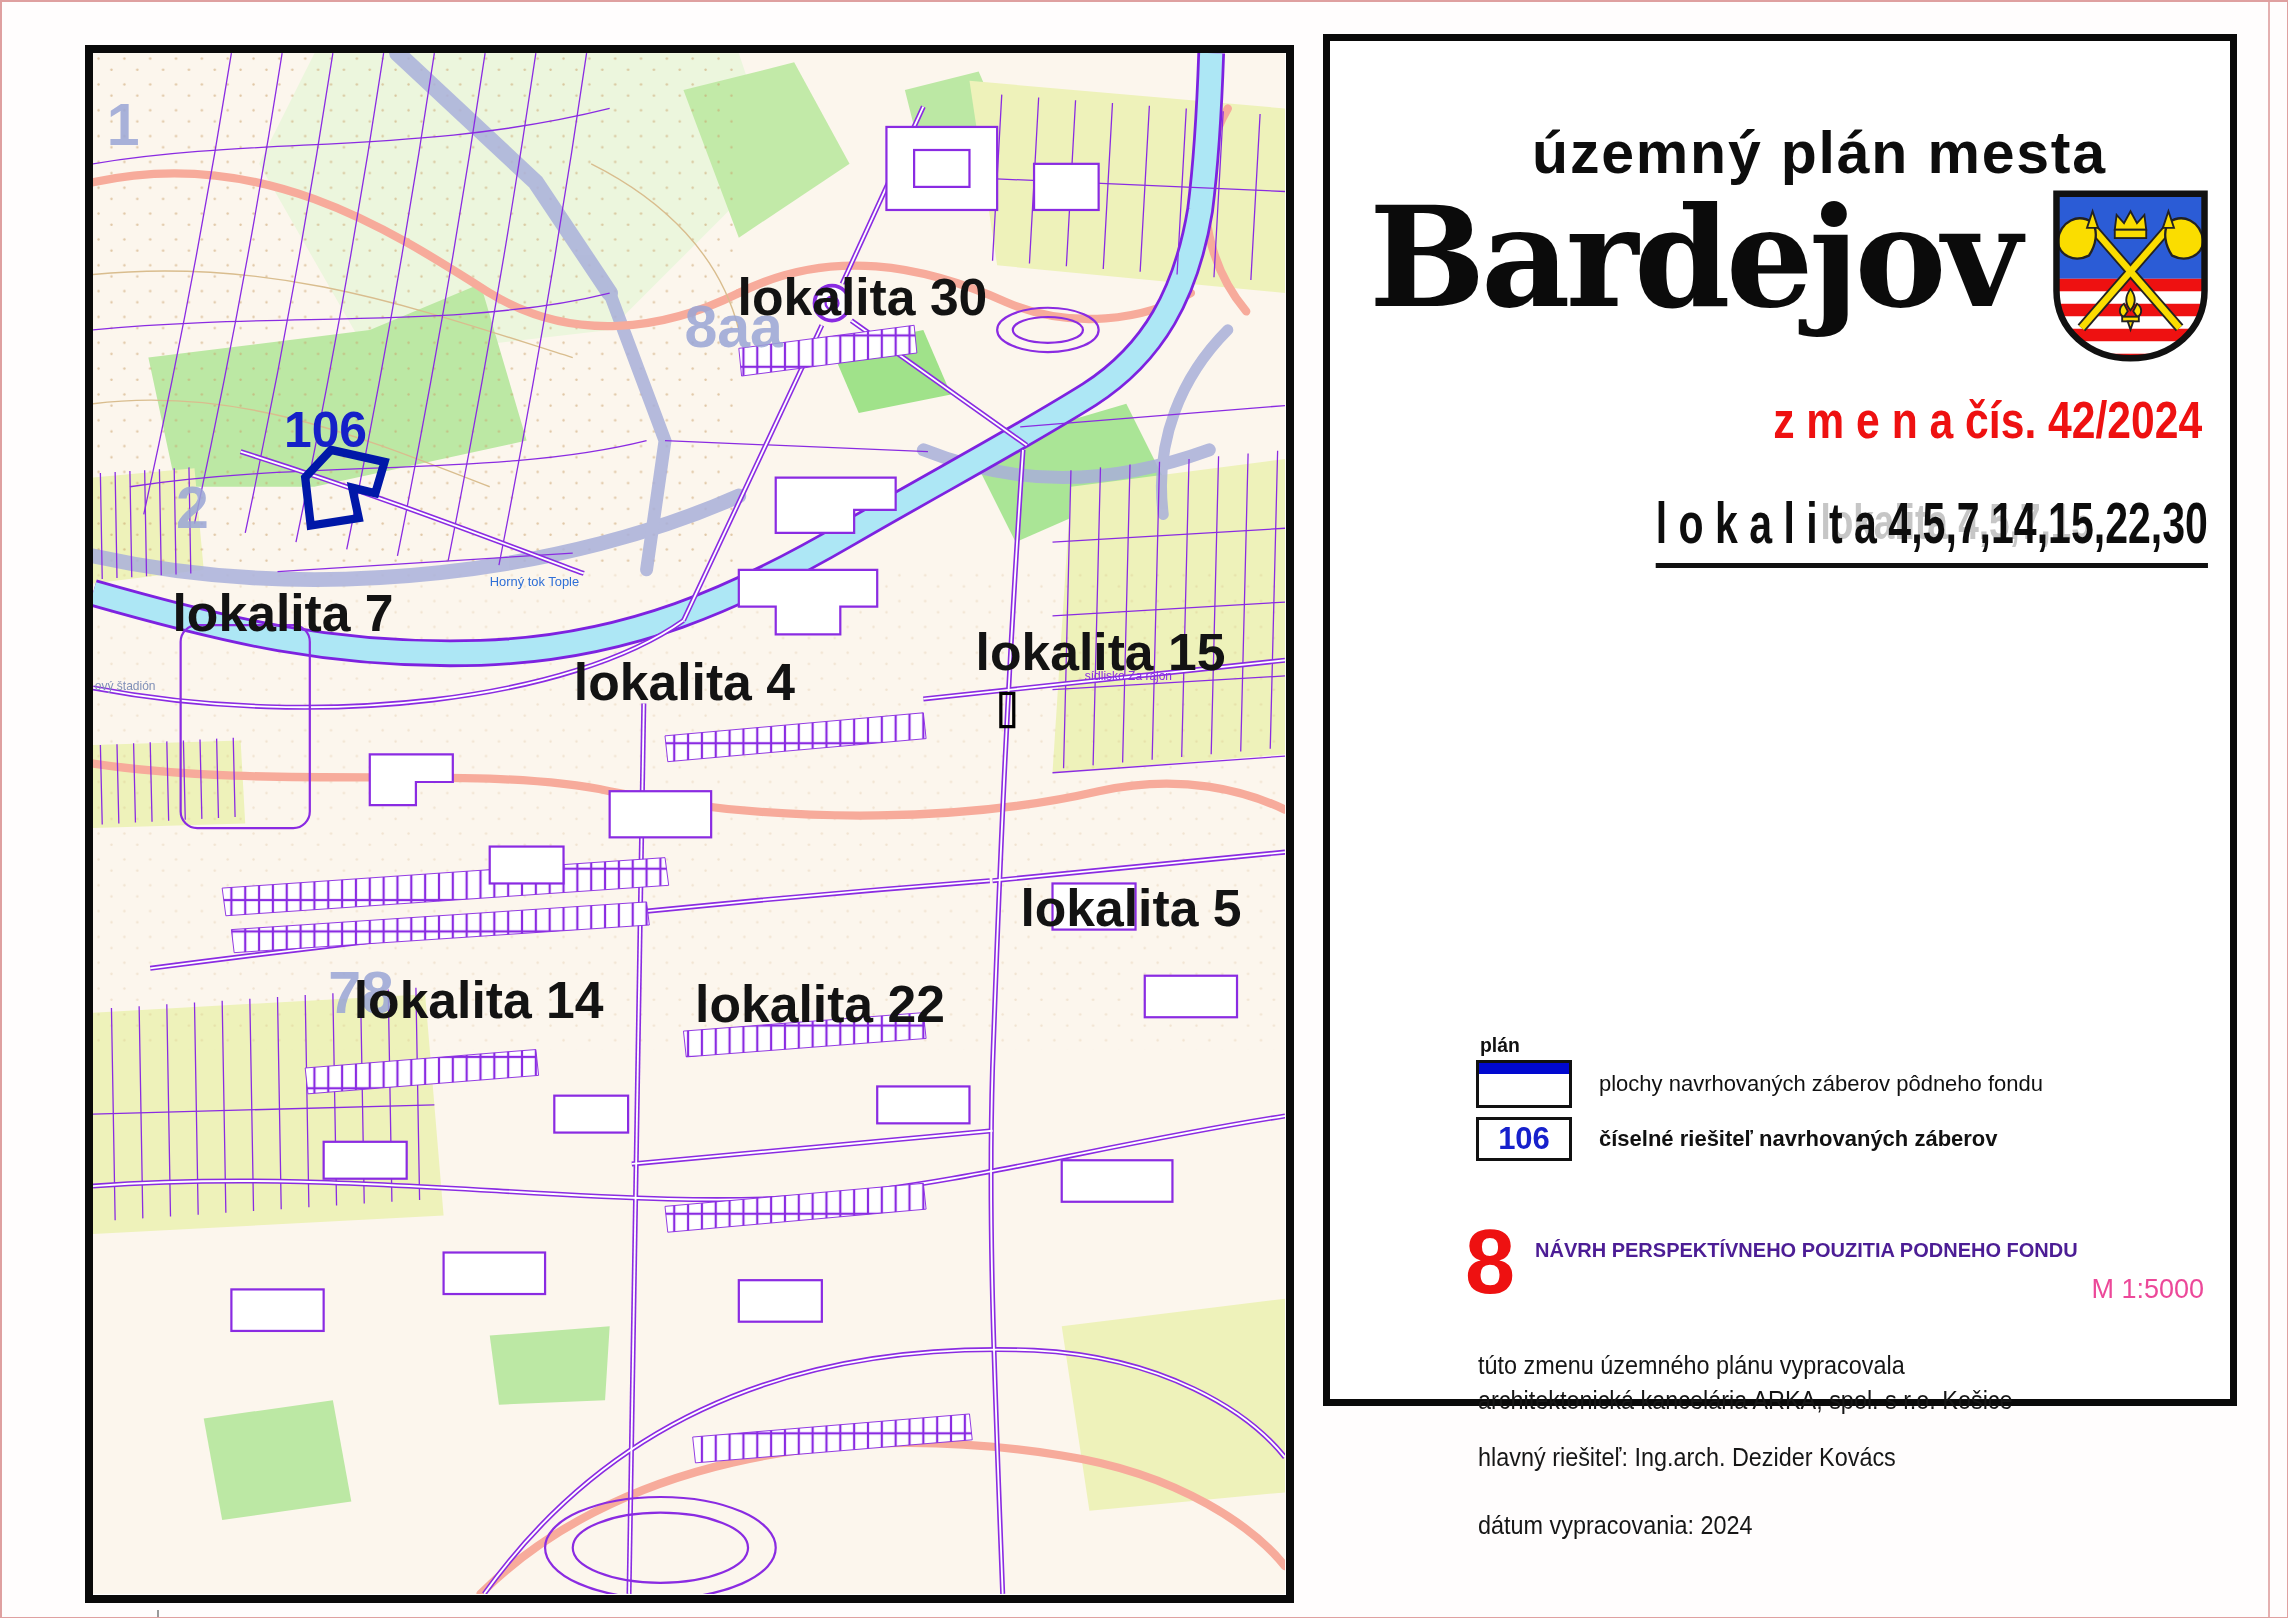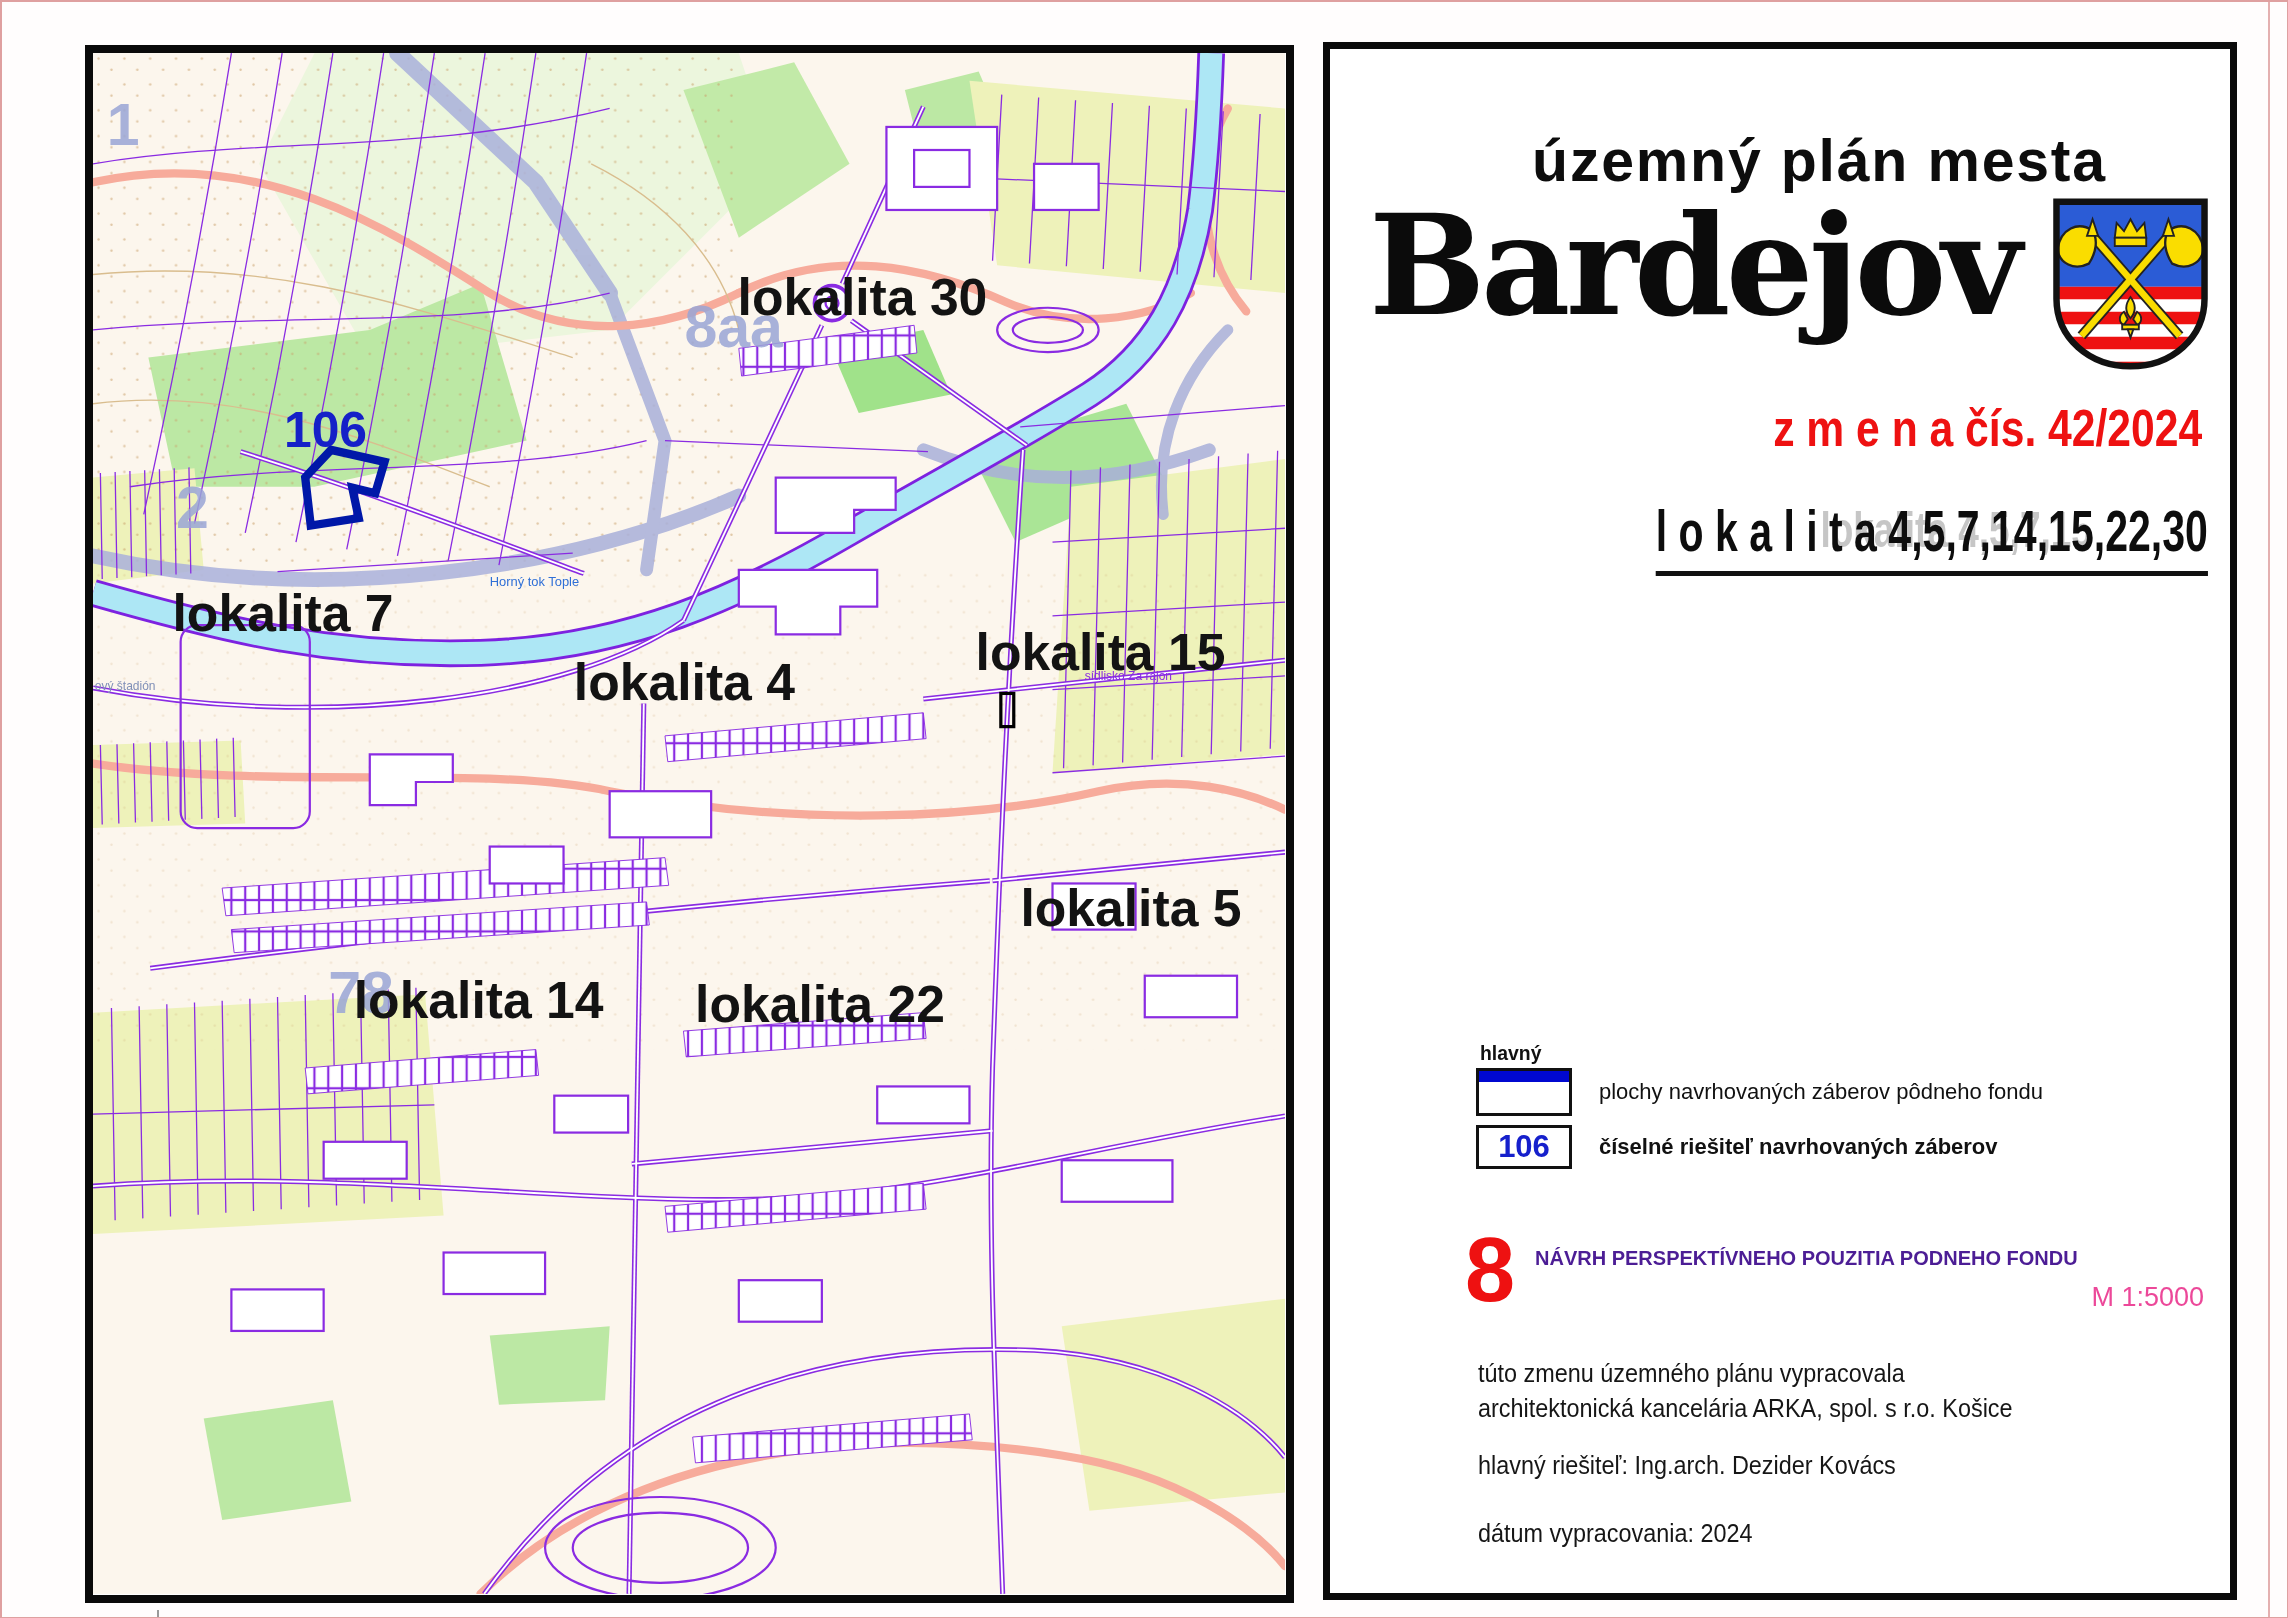--- a/index.html
+++ b/index.html
@@ -2,21 +2,21 @@
 <html style="font-size:14.8px"><head>
 <meta charset="utf-8">
 <style>
   html,body{margin:0;padding:0;background:#e9e9e9;}
   .page{position:relative;width:2289px;height:1619px;background:#fffdfd;
         border:2.8px solid #dfa0a0;box-sizing:border-box;overflow:hidden;
         font-family:"Liberation Sans",sans-serif;}
   .pink-line{position:absolute;top:0;bottom:0;width:1.8px;background:#e4b0b0;}
   .frame{position:absolute;box-sizing:border-box;border:8.3px solid #0a0a0a;background:#fff;}
   .map-frame{left:83px;top:43px;width:1209px;height:1558px;}
-  .panel-frame{left:1321px;top:40px;width:914px;height:1558px;border-width:7.4px;}
+  .panel-frame{left:1321px;top:32px;width:914px;height:1372px;border-width:7.4px;}
   .panel-inner{position:absolute;left:0;top:0;right:0;bottom:0;}
 
   
   .t-small{position:absolute;left:74px;top:78px;width:831px;text-align:center;
            font-size:59px;font-weight:bold;letter-spacing:1.8px;color:#0d0d0d;white-space:nowrap;}
   .t-city{position:absolute;left:39px;top:135px;font-family:"DejaVu Serif","Liberation Serif",serif;
           font-size:138px;font-weight:bold;letter-spacing:-4.6px;color:#0b0b0b;white-space:nowrap;}
   .shield{position:absolute;left:720px;top:148px;}
   .zmena{position:absolute;right:28px;top:349px;font-size:52px;font-weight:bold;color:#ee1111;
          white-space:nowrap;transform:scaleX(.82);transform-origin:right center;}
@@ -289,21 +289,21 @@
           <rect x="78" y="138" width="18" height="5"></rect>
           <path d="M84,143 L87,152 L90,143 Z"></path>
         </g>
         <path d="M7,5 H167 V110 C167,152 132,183 87,183 C42,183 7,152 7,110 Z" fill="none" stroke="#111" stroke-width="7"></path>
       </svg>
 
       <div class="zmena">z m e n a  čís. 42/2024</div>
       <div class="ghost">lokalita  4,5,7,15</div>
       <div class="lok">l o k a l i t a  4,5,7,14,15,22,30</div>
 
-      <div class="navrh">hlavný</div>
+      <div class="navrh">plán</div>
       <div class="lg-box1">
           <div class="bar"></div>
         </div>
       <div class="lg-lab1">plochy navrhovaných záberov pôdneho fondu</div>
       <div class="lg-box2">106</div>
       <div class="lg-lab2">číselné riešiteľ navrhovaných záberov</div>
 
       <div class="sec8">8</div>
       <div class="sec-l1">NÁVRH PERSPEKTÍVNEHO POUZITIA PODNEHO FONDU</div>
       <div class="sec-scale">M 1:5000</div>

